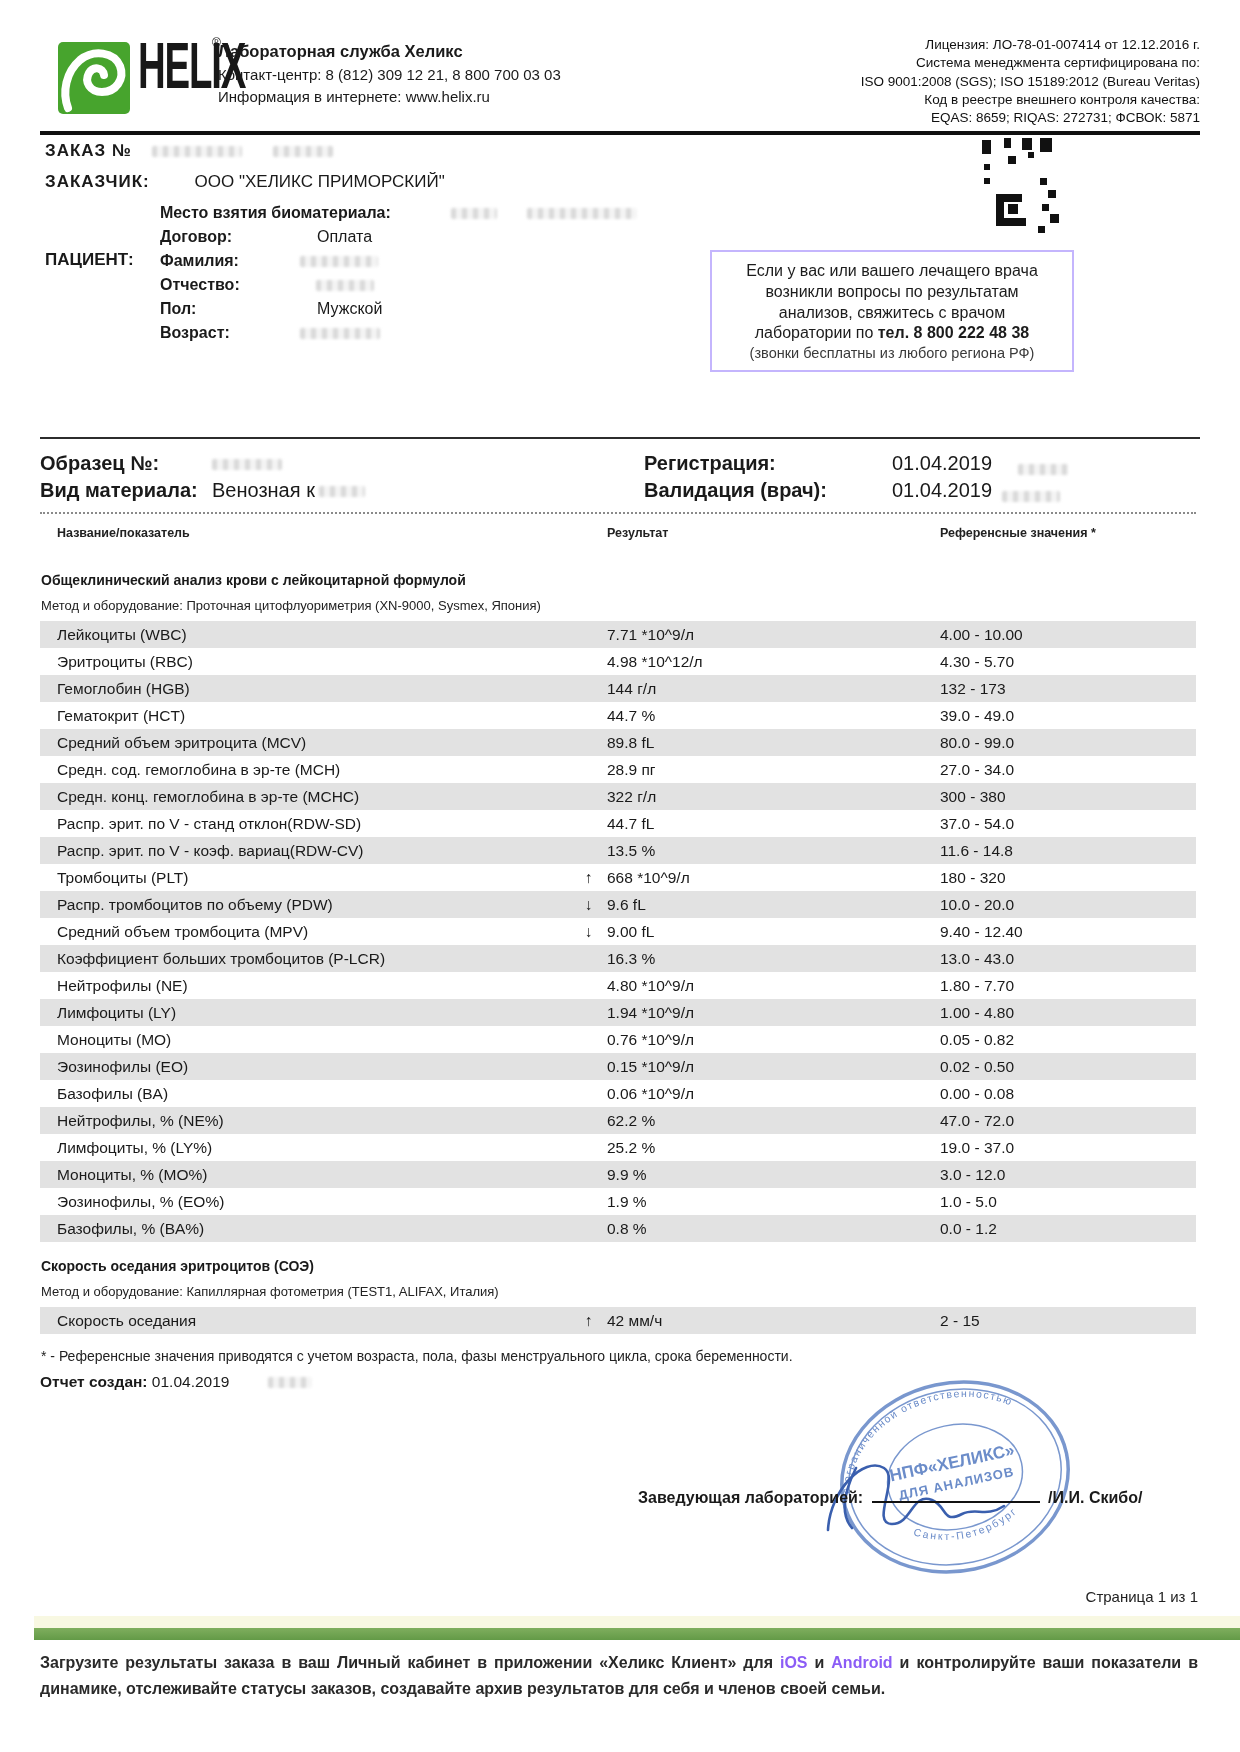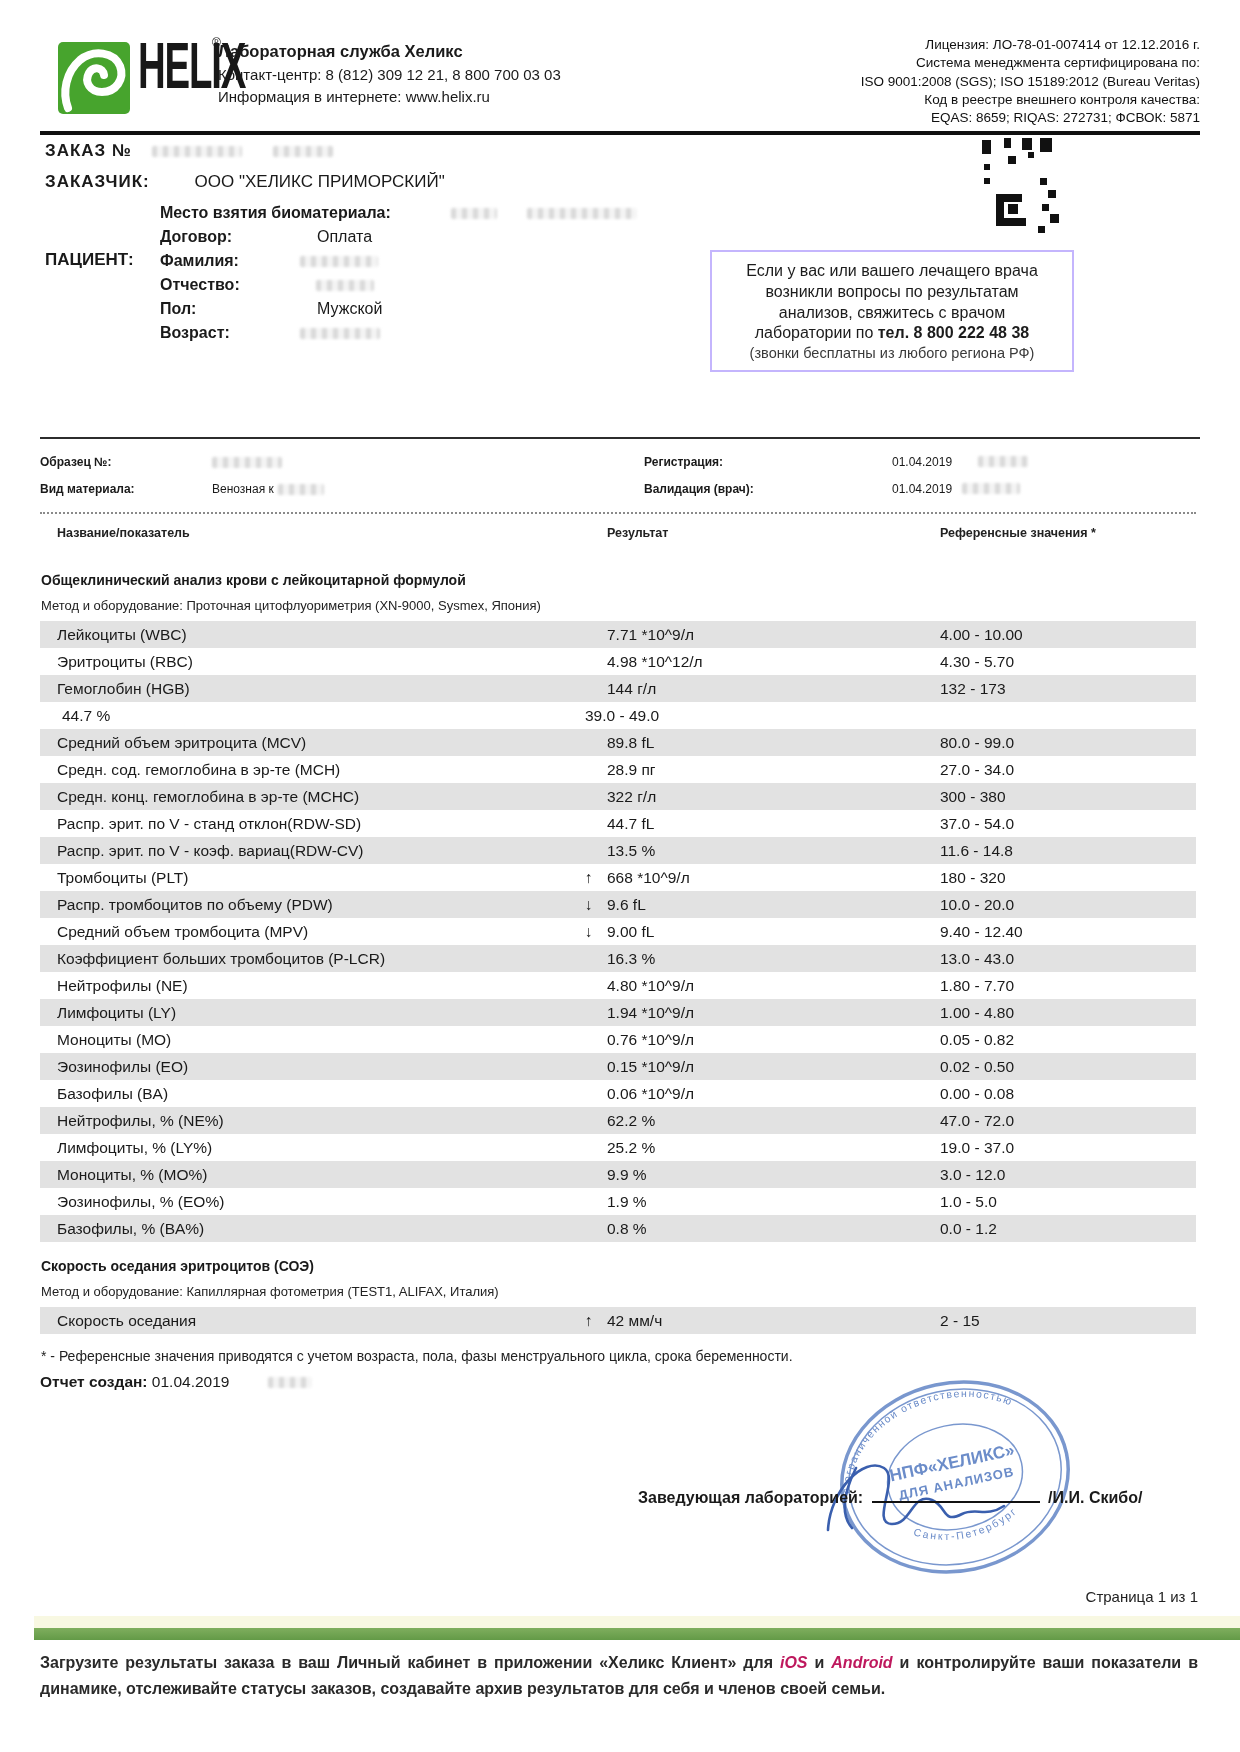--- a/index.html
+++ b/index.html
@@ -29,21 +29,21 @@
   .p-row .val{margin-left:17px;}
 
   
   .info-box{position:absolute;left:710px;top:250px;width:348px;border:2px solid #c4b5fd;padding:9px 6px 7px 6px;text-align:center;font-size:16px;line-height:1.3;color:#1c1c1c;}
   .info-box .ph{font-weight:700;}
   .info-box .small{font-size:14.5px;color:#3a3a3a;}
 
   
   .rule-thin{position:absolute;left:40px;right:40px;top:437px;height:2px;background:#2c2c2c;}
   .content{position:absolute;left:40px;top:448px;width:1156px;}
-  .s-row{display:flex;height:27px;align-items:center;font-size:12px;}
+  .s-row{display:flex;height:27px;align-items:flex-end;font-size:20px;}
   .s-c1{width:172px;font-weight:700;}
   .s-c2{width:432px;}
   .s-c3{width:248px;font-weight:700;}
   .dotted{border-top:2px dotted #8a8a8a;margin:10px 0 6px 0;height:0;}
 
   .thead{display:grid;grid-template-columns:545px 355px 1fr;font-size:12.5px;font-weight:700;color:#222;padding:6px 0 10px 0;}
   .thead .h1{padding-left:17px;}
   .thead .h2{padding-left:22px;}
 
   .sec-title{font-size:14px;font-weight:700;margin:22px 0 10px 1px;}
@@ -63,21 +63,21 @@
   .sig-line{position:absolute;left:638px;top:1487px;font-size:16px;white-space:nowrap;}
   .sig-line .lbl{font-weight:700;}
   .sig-underline{display:inline-block;width:168px;border-bottom:2px solid #111;height:14px;margin:0 4px;}
   .sig-name{font-weight:700;}
 
   
   .page-num{position:absolute;right:42px;top:1588px;font-size:15px;color:#222;}
   .strip-yellow{position:absolute;left:34px;right:0;top:1616px;height:12px;background:#f8f8e2;}
   .strip-green{position:absolute;left:34px;right:0;top:1628px;height:12px;background:linear-gradient(#7fae5e,#639a47);}
   .footer-text{position:absolute;left:40px;right:42px;top:1650px;font-size:16px;font-weight:700;line-height:1.62;text-align:justify;color:#2a2a2a;}
-  .footer-text .lnk{color:#be185d;font-style:italic;}
+  .footer-text .lnk{color:#8b5cf6;}
 
   
   .smudge{display:inline-block;height:11px;border-radius:2px;vertical-align:middle;
     background:repeating-linear-gradient(90deg,#c4c4c4 0 5px,#f0f0f0 5px 11px);
     filter:blur(1.4px);opacity:.65;}
 </style>
 </head>
 <body>
 
 <div class="page">
@@ -220,20 +220,21 @@
           <div class="c-name">Эритроциты (RBC)</div>
           <div class="c-res"><span class="flag"></span><span>4.98 *10^12/л</span></div>
           <div class="c-ref">4.30 - 5.70</div>
         </div>
       <div class="row">
           <div class="c-name">Гемоглобин (HGB)</div>
           <div class="c-res"><span class="flag"></span><span>144 г/л</span></div>
           <div class="c-ref">132 - 173</div>
         </div>
       <div class="row">
+          <div class="c-name">Гематокрит (HCT)</div>
           <div class="c-res"><span class="flag"></span><span>44.7 %</span></div>
           <div class="c-ref">39.0 - 49.0</div>
         </div>
       <div class="row">
           <div class="c-name">Средний объем эритроцита (MCV)</div>
           <div class="c-res"><span class="flag"></span><span>89.8 fL</span></div>
           <div class="c-ref">80.0 - 99.0</div>
         </div>
       <div class="row">
           <div class="c-name">Средн. сод. гемоглобина в эр-те (MCH)</div>

